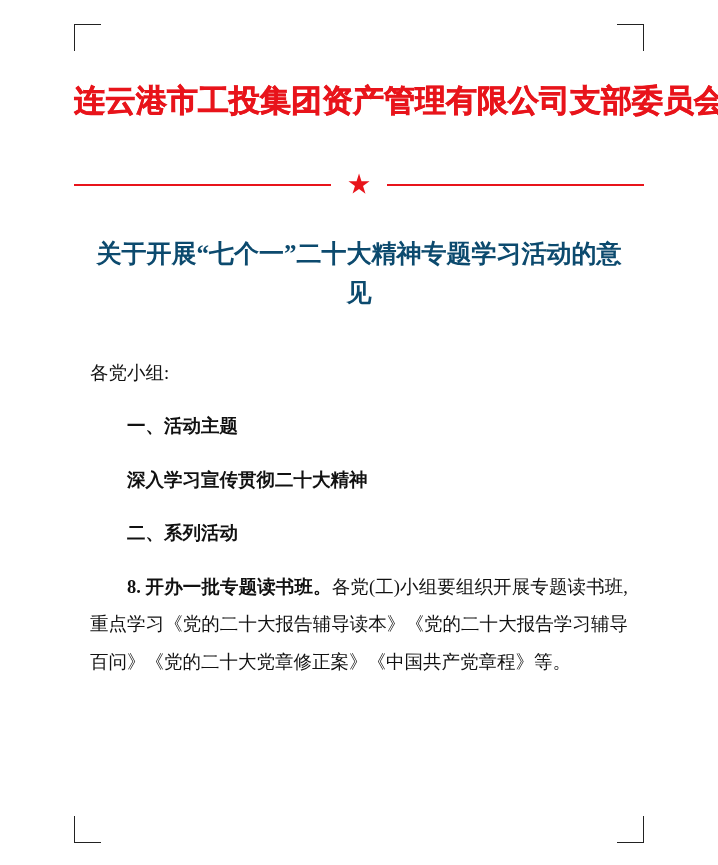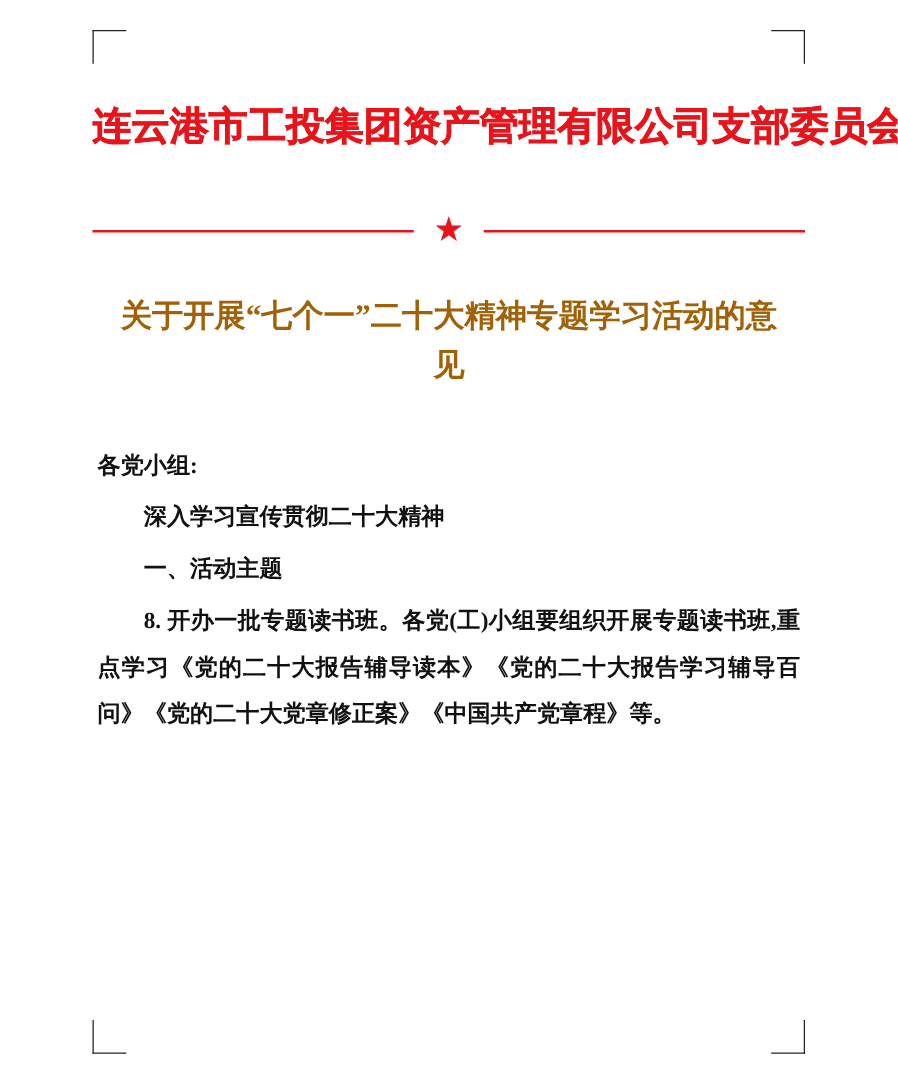--- a/index.html
+++ b/index.html
@@ -67,38 +67,38 @@
     padding: 0 16px;
     transform: translateY(-1px);
   }
 
   .doc-title {
     margin-top: 38px;
     text-align: center;
     font-size: 25px;
     font-weight: bold;
     line-height: 1.55;
-    color: #a16207;
+    color: #0c4a6e;
     padding: 0 12px;
     font-family: "Liberation Serif", "DejaVu Serif", serif;
   }
 
   .body-text {
     margin-top: 42px;
     font-size: 18.5px;
     line-height: 2.03;
     color: #111;
     text-align: justify;
     text-justify: inter-ideograph;
     font-family: "Liberation Serif", "DejaVu Serif", serif;
   }
   .p-salutation { text-indent: 0; }
   .p-indent { text-indent: 2em; }
   .p-bold { text-indent: 2em; font-weight: bold; }
-  .body-text p { margin: 4px; font-weight: bold; }
+  .body-text p { margin: 16px; }
 </style>
 </head>
 <body>
 
 <div class="crop-mark crop-tl"></div>
 <div class="crop-mark crop-tr"></div>
 <div class="crop-mark crop-bl"></div>
 <div class="crop-mark crop-br"></div>
 
 <div class="page">
@@ -108,18 +108,19 @@
   <div class="rule-row">
     <div class="rule-line"></div>
     <div class="rule-star">★</div>
     <div class="rule-line"></div>
   </div>
 
   <div class="doc-title">关于开展“七个一”二十大精神专题学习活动的意见</div>
 
   <div class="body-text">
     <p class="p-salutation">各党小组:</p>
+    <p class="p-bold">一、活动主题</p>
     <p class="p-bold">深入学习宣传贯彻二十大精神</p>
-    <p class="p-bold">一、活动主题</p>
+    <p class="p-bold">二、系列活动</p>
     <p class="p-indent"><b>8. 开办一批专题读书班。</b>各党(工)小组要组织开展专题读书班,重点学习《党的二十大报告辅导读本》《党的二十大报告学习辅导百问》《党的二十大党章修正案》《中国共产党章程》等。</p>
   </div>
 
 </div>
 
 </body></html>

